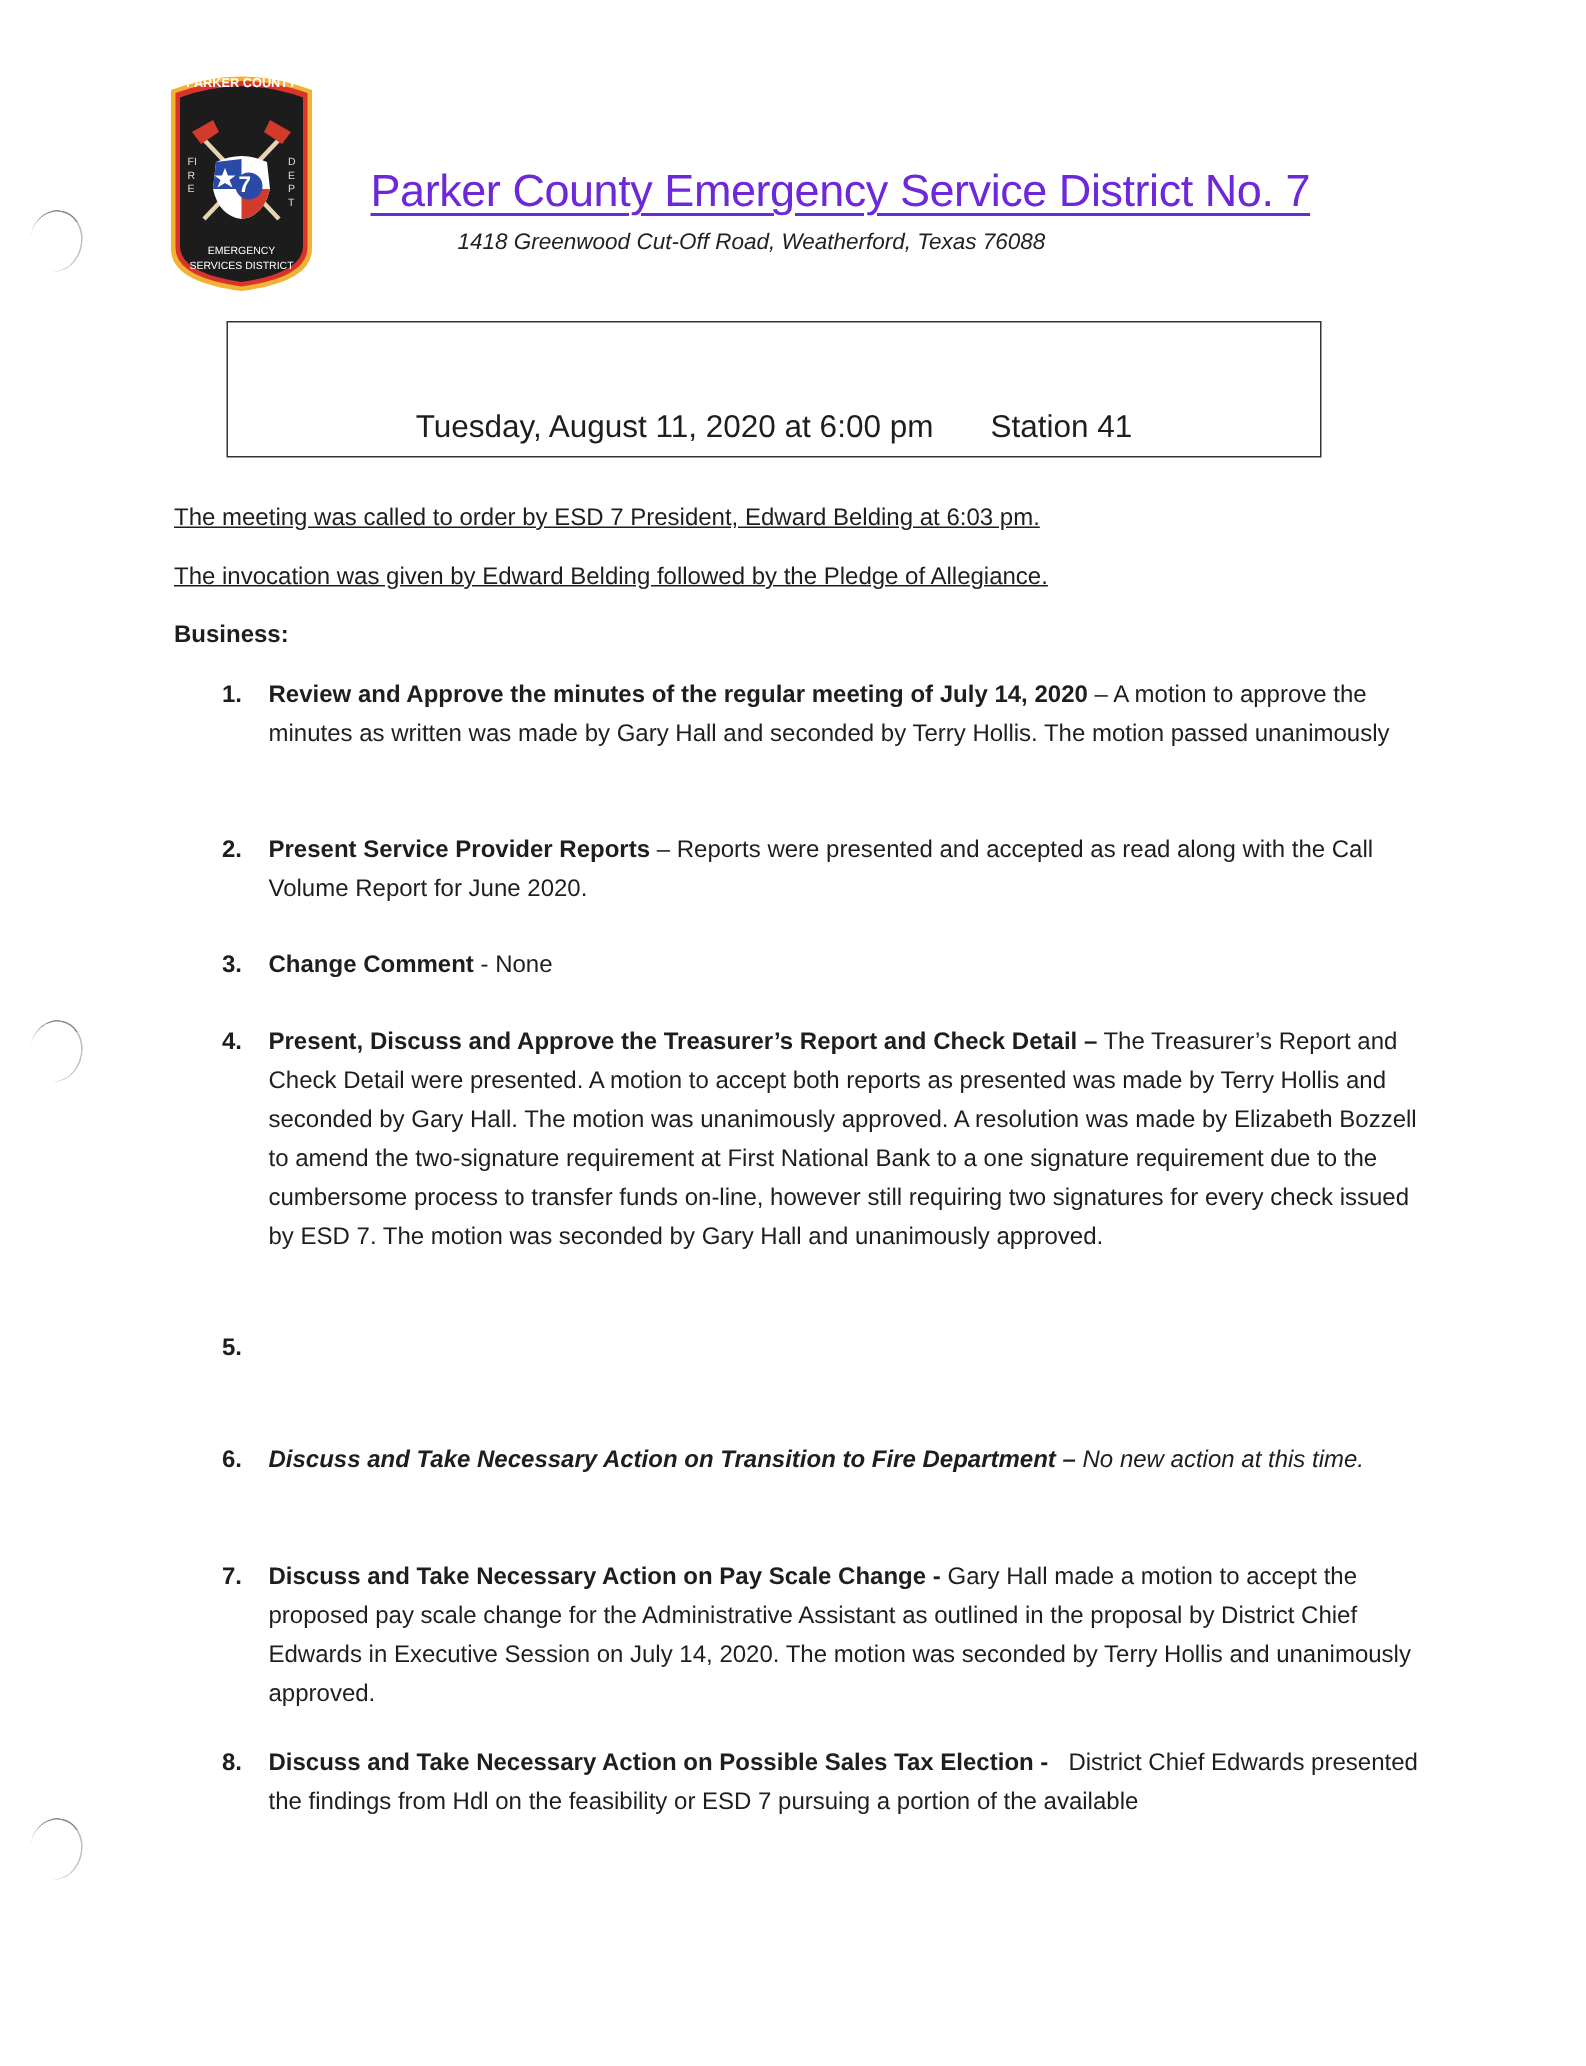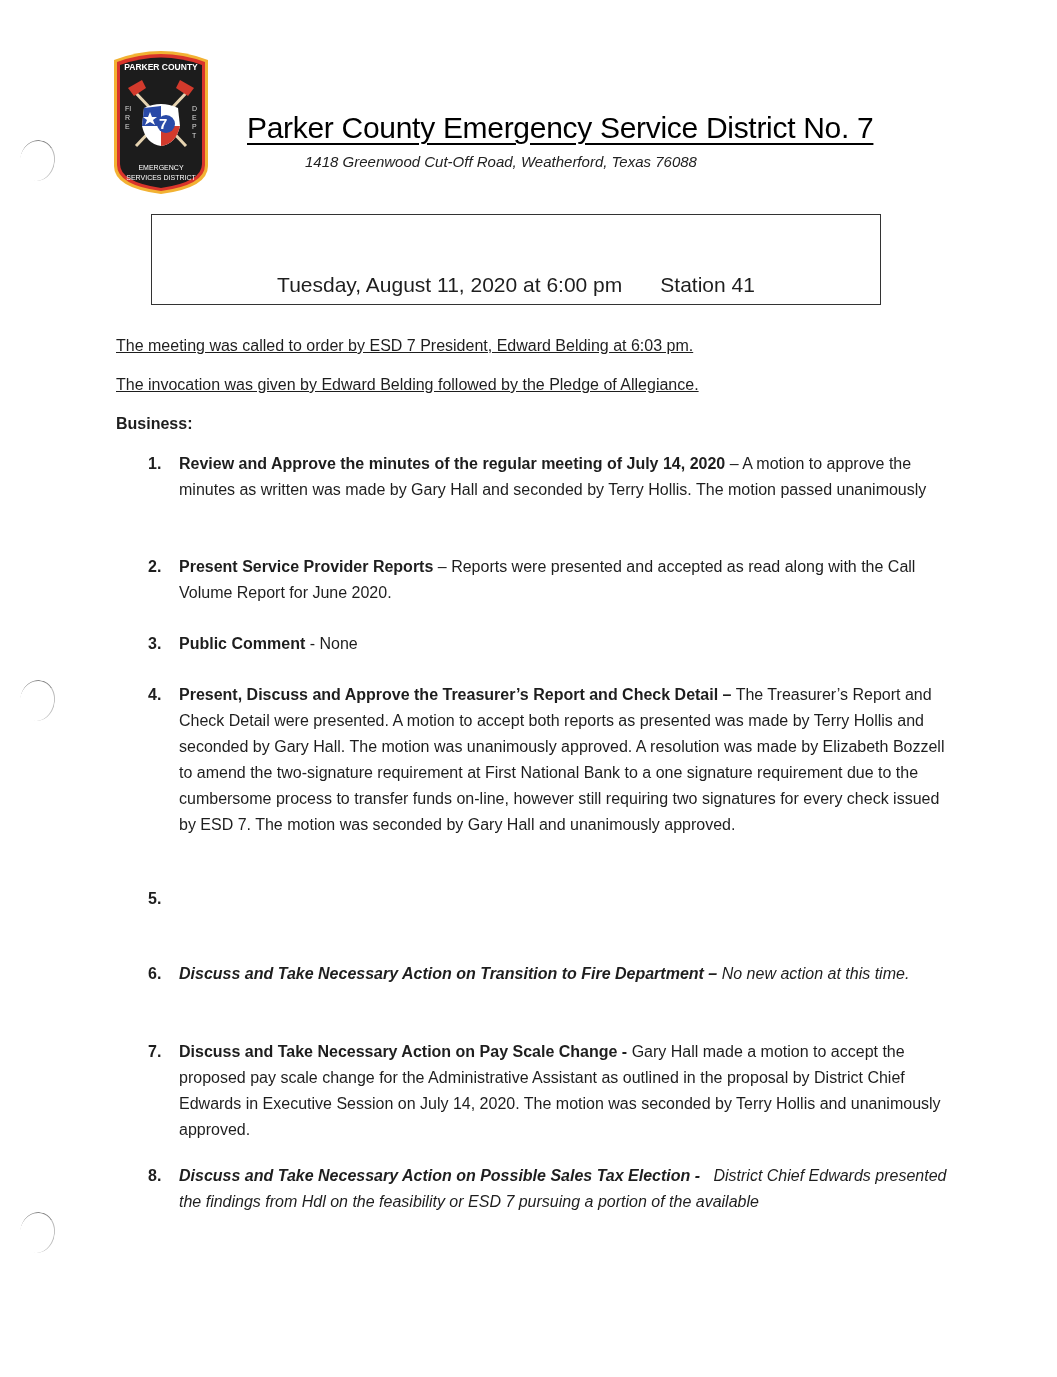--- a/index.html
+++ b/index.html
@@ -2,21 +2,21 @@
 <html><head>
 <meta charset="utf-8">
 <style>
   html, body { margin: 0; padding: 0; background: #ffffff; }
   body { width: 1057px; height: 1377px; position: relative; overflow: hidden;
          font-family: "Liberation Sans", sans-serif; color: #1e1e1e; }
   .hole { position: absolute; width: 34px; height: 40px; border-radius: 50%;
           border-top: 1.5px solid #8a8a8a; border-right: 1.5px solid #bdbdbd; border-left: 0; border-bottom: 0;
           transform: rotate(10deg); }
   .badge { position: absolute; left: 104px; top: 46px; width: 114px; height: 150px; }
-  .org-title { position: absolute; left: 247px; top: 111px; font-size: 30px; color: #000000;
+  .org-title { position: absolute; left: 247px; top: 111px; font-size: 30px; color: #6d28d9;
                text-decoration: underline; text-decoration-thickness: 2px; text-underline-offset: 5px;
                letter-spacing: -0.3px; white-space: nowrap; }
   .address { position: absolute; left: 305px; top: 153px; font-size: 15px; font-style: italic; color: #222; white-space: nowrap; text-align: right; }
   .title-box { position: absolute; left: 151px; top: 214px; width: 730px; height: 91px;
                border: 1.5px solid #333; box-sizing: border-box; text-align: center; }
   .title-box .l1 { position: absolute; left: 0; right: 0; top: 12px; font-size: 21px; }
   .title-box .l2 { position: absolute; left: 0; right: 0; top: 58px; font-size: 21px; }
   .title-box .l2 .station { margin-left: 38px; }
   .para { position: absolute; left: 116px; font-size: 16px; white-space: nowrap; text-decoration: underline; }
   .section-head { position: absolute; left: 116px; font-size: 16px; font-weight: bold; }
@@ -40,21 +40,21 @@
     <line x1="30" y1="45" x2="82" y2="100" stroke="#e6d3b0" stroke-width="3"></line>
     <line x1="84" y1="45" x2="32" y2="100" stroke="#e6d3b0" stroke-width="3"></line>
     <path d="M24 42 L38 34 L42 42 L30 50 Z" fill="#d23a2c"></path>
     <path d="M90 42 L76 34 L72 42 L84 50 Z" fill="#d23a2c"></path>
     <path d="M40 62 Q57 54 74 62 L76 80 Q72 98 57 100 Q42 98 38 80 Z" fill="#ffffff"></path>
     <path d="M40 62 L57 60 L57 80 L38 80 Z" fill="#2a4aa8"></path>
     <path d="M57 80 L76 80 Q72 98 57 100 Z" fill="#d23a2c"></path>
     <polygon points="46,66 48,71 53,71 49,74 51,79 46,76 41,79 43,74 39,71 44,71" fill="#ffffff"></polygon>
     <circle cx="62" cy="78" r="9" fill="#2a4aa8"></circle>
   </svg>
-  <span style="position:absolute; left:14px; top:16px; width:86px; text-align:center; font-size:8.5px; color:#fff; font-weight:bold;">PARKER COUNTY</span>
+  <span style="position:absolute; left:14px; top:4px; width:86px; text-align:center; font-size:8.5px; color:#fff; font-weight:bold;">PARKER COUNTY</span>
   <span style="position:absolute; left:55px; top:69px; font-size:15px; color:#fff; font-weight:bold;">7</span>
   <span style="position:absolute; left:21px; top:58px; width:8px; font-size:7px; color:#ddd; word-break:break-all; line-height:9px;">FIRE</span>
   <span style="position:absolute; left:88px; top:58px; width:8px; font-size:7px; color:#ddd; word-break:break-all; line-height:9px;">DEPT</span>
   <span style="position:absolute; left:14px; top:118px; width:86px; text-align:center; font-size:7px; color:#fff;">EMERGENCY</span>
   <span style="position:absolute; left:14px; top:128px; width:86px; text-align:center; font-size:7px; color:#fff;">SERVICES DISTRICT</span>
 </div>
 
 <div class="org-title">Parker County Emergency Service District No. 7</div>
 <div class="address">1418 Greenwood Cut-Off Road, Weatherford, Texas 76088</div>
 
@@ -73,21 +73,21 @@
   <div class="body"><span class="head">Review and Approve the minutes of the regular meeting of July 14, 2020</span><span> – </span><span>A motion to approve the minutes as written was made by Gary Hall and seconded by Terry Hollis.  The motion passed unanimously</span></div>
 </div>
 
 <div class="item" style="top:554px;">
   <span class="num">2.</span>
   <div class="body"><span class="head">Present Service Provider Reports</span><span> – </span><span>Reports were presented and accepted as read along with the Call Volume Report for June 2020.</span></div>
 </div>
 
 <div class="item" style="top:631px;">
   <span class="num">3.</span>
-  <div class="body"><span class="head">Public Comment</span><span> - </span><span>None</span></div>
+  <div class="body"><span class="head">Change Comment</span><span> - </span><span>None</span></div>
 </div>
 
 <div class="item" style="top:682px;">
   <span class="num">4.</span>
   <div class="body"><span class="head">Present, Discuss and Approve the Treasurer’s Report and Check Detail –</span><span> </span><span>The Treasurer’s Report and Check Detail were presented.  A motion to accept both reports as presented was made by Terry Hollis and seconded by Gary Hall. The motion was unanimously approved.  A resolution was made by Elizabeth Bozzell to amend the two-signature requirement at First National Bank to a one signature requirement due to the cumbersome process to transfer funds on-line, however still requiring two signatures for every check issued by ESD 7.   The motion was seconded by Gary Hall and unanimously approved.</span></div>
 </div>
 
 <div class="item" style="top:886px;">
   <span class="num">5.</span>
 </div>
@@ -97,14 +97,14 @@
   <div class="body" style="width:745px;font-style:italic;"><span class="head">Discuss and Take Necessary Action on Transition to Fire Department –</span><span> </span><span>No new action at this time.</span></div>
 </div>
 
 <div class="item" style="top:1039px;">
   <span class="num">7.</span>
   <div class="body"><span class="head">Discuss and Take Necessary Action on Pay Scale Change -</span><span> </span><span>Gary Hall made a motion to accept the proposed pay scale change for the Administrative Assistant as outlined in the proposal by District Chief Edwards in Executive Session on July 14, 2020.  The motion was seconded by Terry Hollis and unanimously approved.</span></div>
 </div>
 
 <div class="item" style="top:1163px;">
   <span class="num">8.</span>
-  <div class="body" style="white-space:pre-wrap;font-style:italic;"><span class="head">Discuss and Take Necessary Action on Possible Sales Tax Election -</span><span>   </span><span>District Chief Edwards presented the findings from Hdl on the feasibility or ESD 7 pursuing a portion of the available</span></div>
+  <div class="body" style="white-space:pre-wrap;"><span class="head">Discuss and Take Necessary Action on Possible Sales Tax Election -</span><span>   </span><span>District Chief Edwards presented the findings from Hdl on the feasibility or ESD 7 pursuing a portion of the available</span></div>
 </div>
 
 </body></html>

